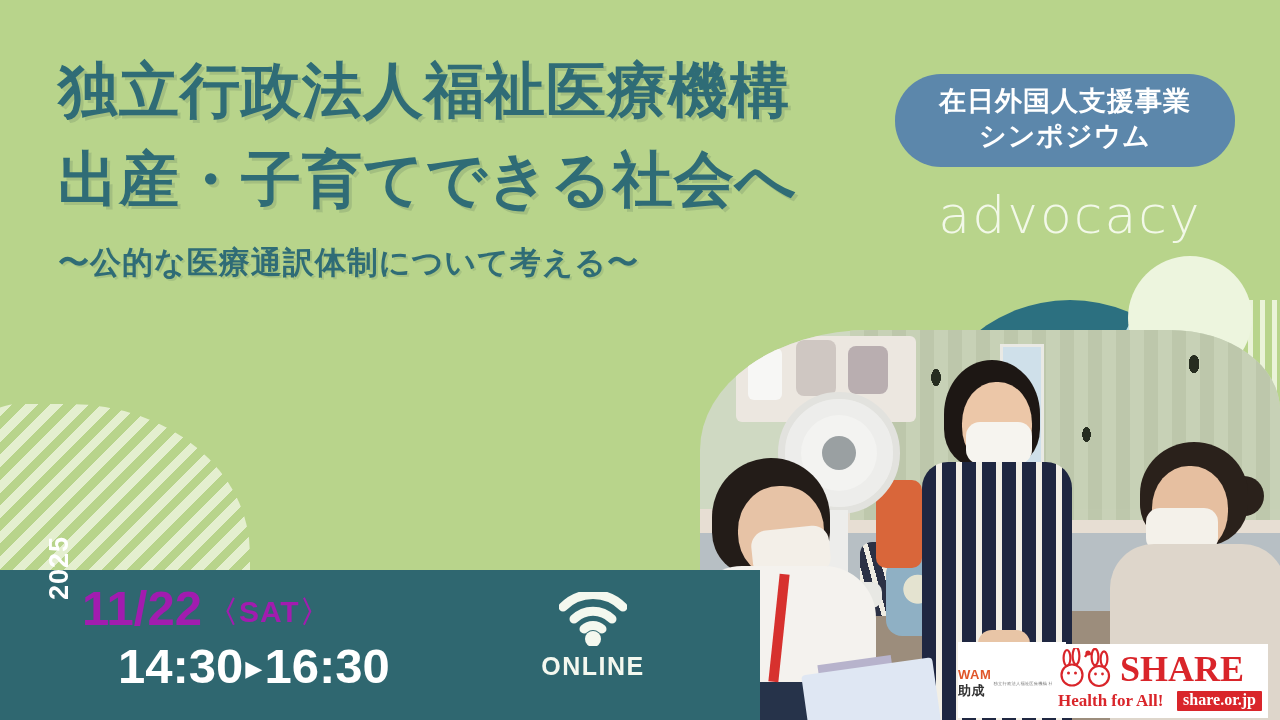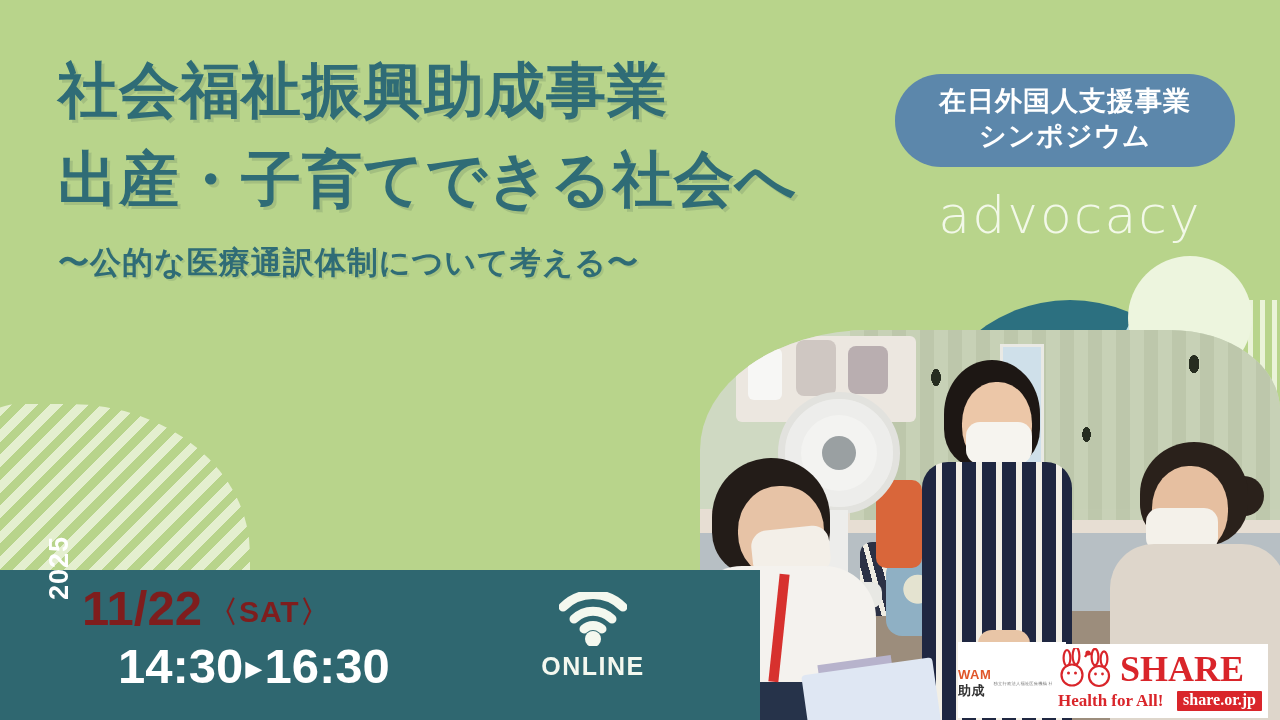--- a/index.html
+++ b/index.html
@@ -253,21 +253,21 @@
     font-size: 27px; font-weight: 800;
     letter-spacing: 1px;
     transform: rotate(-90deg);
     transform-origin: left top;
     z-index: 9;
     white-space: nowrap;
   }
   #date-line {
     position: absolute;
     left: 82px; top: 580px;
-    color: #7f1d1d;
+    color: #a21caf;
     font-size: 49px; font-weight: 800;
     letter-spacing: 0px;
     white-space: nowrap;
     z-index: 9;
   }
   #date-line .dow {
     font-size: 30px; font-weight: 800; letter-spacing: 1px;
     vertical-align: 3px; margin-left: 6px;
   }
   #time-line {
@@ -389,21 +389,21 @@
       <div class="person" id="p1-mask"></div>
       <div class="person" id="p1-body"></div>
       <div class="person" id="p1-jeans"></div>
       <div class="person" id="p1-lanyard"></div>
       <div class="person" id="p1-clip"></div>
       <div class="person" id="p1-board"></div>
     </div>
   </div>
 
   <div id="title-block">
-    <div class="title-line">社会福祉振興助成事業</div>
+    <div class="title-line">独立行政法人福祉医療機構</div>
     <div class="title-line">出産・子育てできる社会へ</div>
     <div id="subtitle">〜公的な医療通訳体制について考える〜</div>
   </div>
 
   <div id="badge">
     <div class="b-line1">在日外国人支援事業</div>
     <div class="b-line2">シンポジウム</div>
   </div>
   <div id="advocacy">advocacy</div>
 

